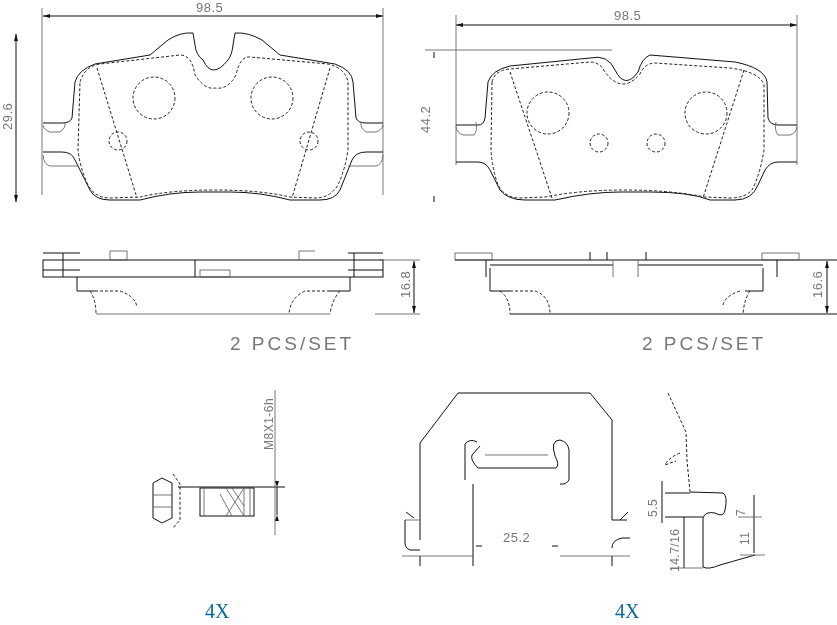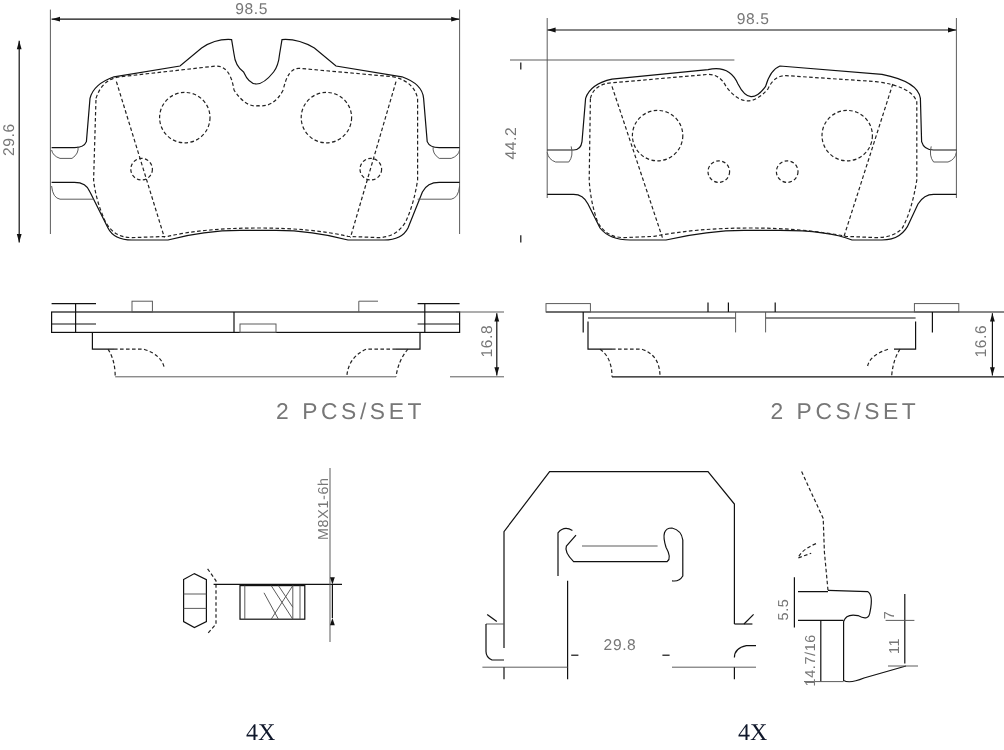--- a/index.html
+++ b/index.html
@@ -3,21 +3,21 @@
 <meta charset="utf-8">
 <style>
   html,body{margin:0;padding:0;background:#fff;}
   body{width:837px;height:625px;position:relative;overflow:hidden;font-family:"Liberation Sans",sans-serif;}
   svg{position:absolute;left:0;top:0;}
   .ln{stroke:#111;stroke-width:1;fill:none;}
   .dash{stroke:#222;stroke-width:1;fill:none;stroke-dasharray:3 2;}
   .thin{stroke:#555;stroke-width:0.8;fill:none;}
   .lbl{position:absolute;color:#777;font-family:"Liberation Sans",sans-serif;font-size:13px;letter-spacing:0.5px;white-space:nowrap;}
   .big{position:absolute;color:#777;font-family:"Liberation Sans",sans-serif;font-size:19px;font-weight:300;letter-spacing:3px;white-space:nowrap;}
-  .qty{position:absolute;color:#0f172a;font-family:"Liberation Serif",serif;font-size:20px;white-space:nowrap;}
+  .qty{position:absolute;color:#0369a1;font-family:"Liberation Serif",serif;font-size:20px;white-space:nowrap;}
   .rot{transform-origin:left top;transform:rotate(-90deg);}
 </style>
 </head>
 <body>
 
 <svg width="837" height="625" viewBox="0 0 837 625">
 
   <g>
     <line class="ln" x1="43" y1="16" x2="383" y2="16"></line>
     <polygon points="43,16 50,14 50,18" fill="#111"></polygon>
@@ -176,19 +176,19 @@
 
 <div class="lbl rot" style="left:398px;top:298px;">16.8</div>
 <div class="big" style="left:230px;top:333px;">2  PCS/SET</div>
 
 <div class="lbl rot" style="left:810px;top:298px;">16.6</div>
 <div class="big" style="left:642px;top:333px;">2  PCS/SET</div>
 
 <div class="lbl rot" style="left:262px;top:450px;font-size:12px;">M8X1-6h</div>
 <div class="qty" style="left:205px;top:600px;">4X</div>
 
-<div class="lbl" style="left:503px;top:530px;">29.8</div>
+<div class="lbl" style="left:503px;top:530px;">25.2</div>
 <div class="qty" style="left:615px;top:600px;">4X</div>
 
 <div class="lbl rot" style="left:646px;top:517px;font-size:12px;">5.5</div>
 <div class="lbl rot" style="left:668px;top:572px;font-size:12px;">14.7/16</div>
 <div class="lbl rot" style="left:734px;top:516px;font-size:12px;">7</div>
 <div class="lbl rot" style="left:738px;top:545px;font-size:12px;">11</div>
 
 </body></html>

